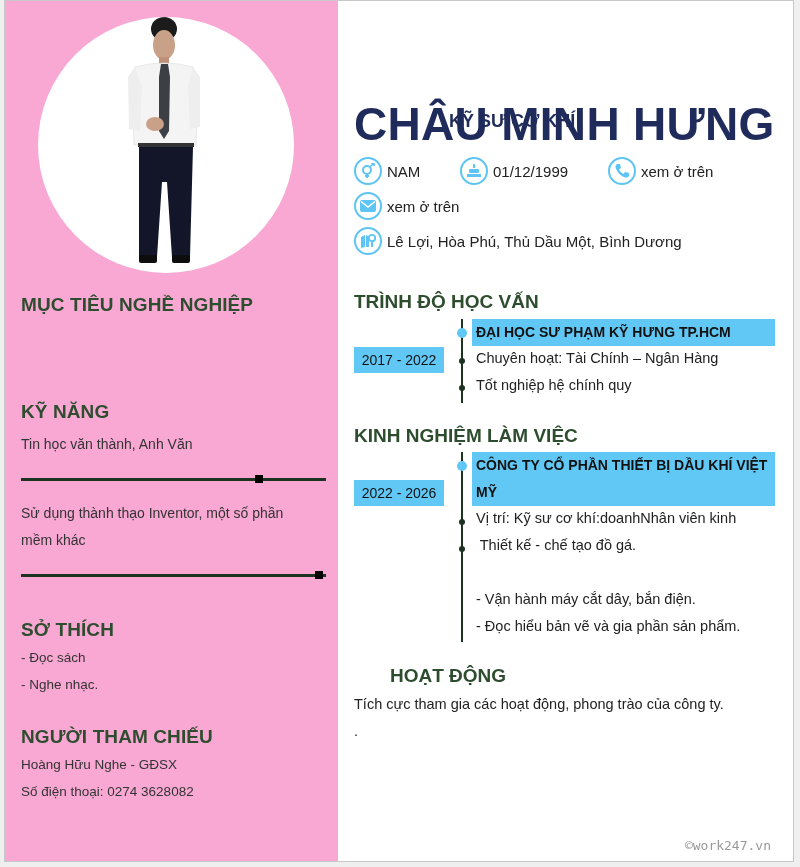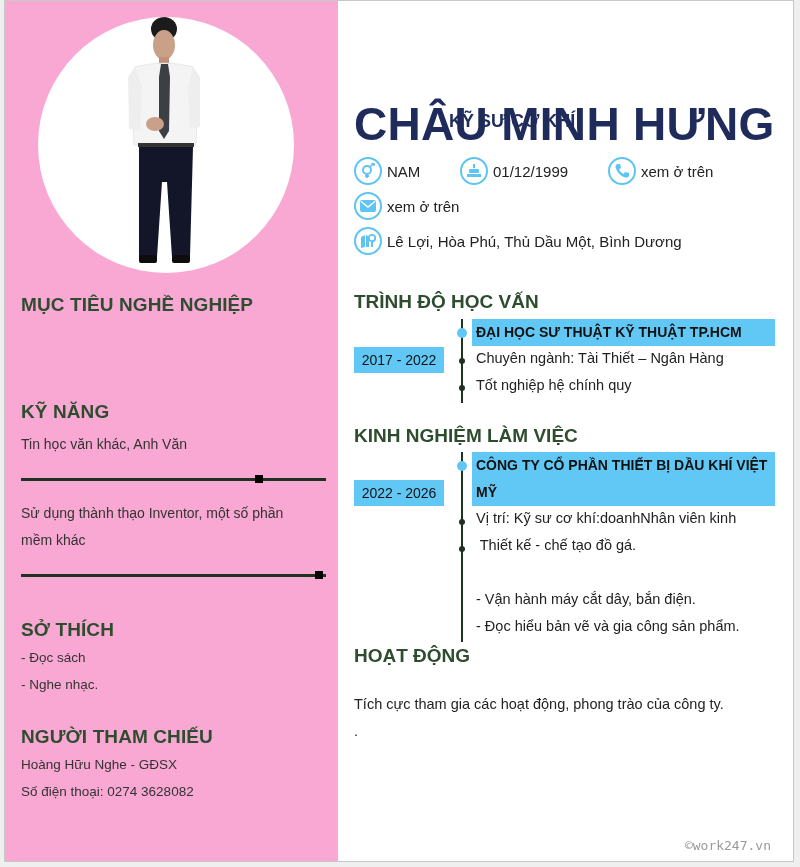--- a/index.html
+++ b/index.html
@@ -129,21 +129,21 @@
     </div>
 
     <div class="side-section" style="top: 293px;">
       <div class="side-title">MỤC TIÊU NGHỀ NGHIỆP</div>
     </div>
 
     <div class="side-section" style="top: 400px;">
       <div class="side-title">KỸ NĂNG</div>
     </div>
     <div class="side-section" style="top: 430px;">
-      <div class="side-text">Tin học văn khác, Anh Văn</div>
+      <div class="side-text">Tin học văn thành, Anh Văn</div>
     </div>
     <div class="side-section" style="top: 477px; right: 12px;">
       <div class="skill-bar">
         <div class="skill-knob" style="left: 234px;"></div>
       </div>
     </div>
 
     <div class="side-section" style="top: 499px; right: 30px;">
       <div class="side-text">Sử dụng thành thạo Inventor, một số phần mềm khác</div>
     </div>
@@ -225,43 +225,43 @@
         </span>
         <span>Lê Lợi, Hòa Phú, Thủ Dầu Một, Bình Dương</span>
       </div>
     </div>
 
     <div class="main-title" style="top: 290px;">TRÌNH ĐỘ HỌC VẤN</div>
     <div class="tl-block" style="top: 318px; height: 84px;">
       <div class="tl-date">2017 - 2022</div>
       <div class="tl-line" style="top: 0; height: 84px;"></div>
       <div class="tl-dot-big" style="top: 9px;"></div>
-      <div class="tl-head" style="top: 0;">ĐẠI HỌC SƯ THUẬT KỸ THUẬT TP.HCM</div>
+      <div class="tl-head" style="top: 0;">ĐẠI HỌC SƯ PHẠM KỸ HƯNG TP.HCM</div>
       <div class="tl-dot-small" style="top: 39px;"></div>
-      <div class="tl-line-text" style="top: 26px;">Chuyên ngành: Tài Thiết – Ngân Hàng</div>
+      <div class="tl-line-text" style="top: 26px;">Chuyên hoạt: Tài Chính – Ngân Hàng</div>
       <div class="tl-dot-small" style="top: 66px;"></div>
       <div class="tl-line-text" style="top: 53px;">Tốt nghiệp hệ chính quy</div>
     </div>
 
     <div class="main-title" style="top: 424px;">KINH NGHIỆM LÀM VIỆC</div>
     <div class="tl-block" style="top: 451px; height: 190px;">
       <div class="tl-date">2022 - 2026</div>
       <div class="tl-line" style="top: 0; height: 190px;"></div>
       <div class="tl-dot-big" style="top: 9px;"></div>
       <div class="tl-head" style="top: 0; height: 54px;">
         <div>CÔNG TY CỔ PHẦN THIẾT BỊ DẦU KHÍ VIỆT</div>
         <div>MỸ</div>
       </div>
       <div class="tl-dot-small" style="top: 67px;"></div>
       <div class="tl-line-text" style="top: 53px;">Vị trí: Kỹ sư cơ khí:doanhNhân viên kinh</div>
       <div class="tl-dot-small" style="top: 94px;"></div>
       <div class="tl-line-text" style="top: 80px; white-space: pre;"> Thiết kế - chế tạo đồ gá.</div>
       <div class="tl-line-text" style="top: 134px;">- Vận hành máy cắt dây, bắn điện.</div>
-      <div class="tl-line-text" style="top: 161px;">- Đọc hiểu bản vẽ và gia công sản phẩm.</div>
-    </div>
-
-    <div class="main-title" style="top: 644px;">HOẠT ĐỘNG</div>
+      <div class="tl-line-text" style="top: 161px;">- Đọc hiểu bản vẽ và gia phần sản phẩm.</div>
+    </div>
+
+    <div class="main-title" style="top: 664px; margin-left: 36px;">HOẠT ĐỘNG</div>
     <div class="activity-text" style="top: 695px;">Tích cực tham gia các hoạt động, phong trào của công ty.</div>
     <div class="activity-text" style="top: 722px;">.</div>
 
     <div class="watermark">©work247.vn</div>
   </main>
 </div>
 
 </body></html>

